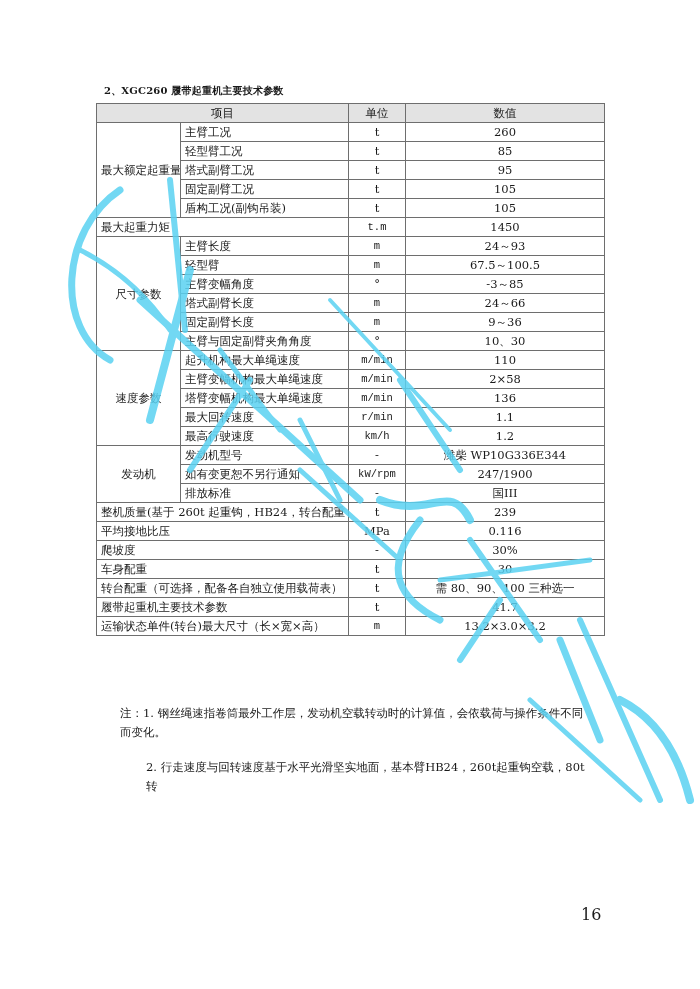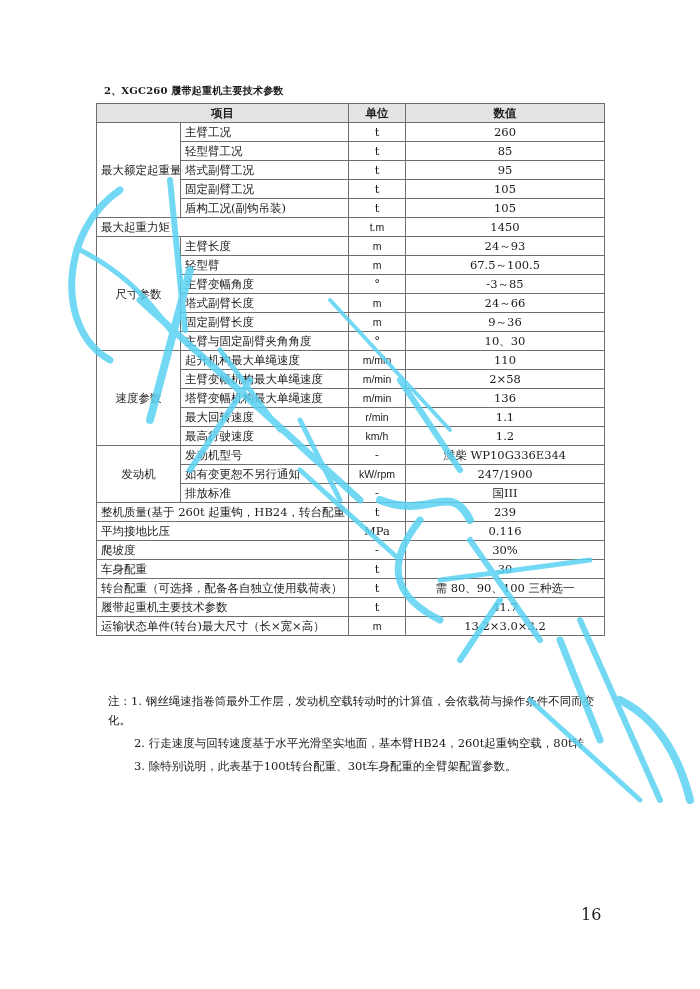--- a/index.html
+++ b/index.html
@@ -1,27 +1,27 @@
 <!DOCTYPE html>
 <html><head>
 <meta charset="utf-8">
 <style>
   html, body { margin: 0; padding: 0; background: #ffffff; }
   body { width: 700px; height: 989px; position: relative; overflow: hidden;
          font-family: "DejaVu Serif", "Liberation Serif", serif; color: #1a1a1a; }
   .title { position: absolute; left: 104px; top: 84px; font-size: 10px; font-weight: bold; letter-spacing: 0.2px; }
   table.spec { position: absolute; left: 96px; top: 103px; width: 508px; border-collapse: collapse; font-size: 11.5px; table-layout: fixed; }
   table.spec td, table.spec th { border: 1px solid #6e6e6e; height: 18px; padding: 0 4px; line-height: 18px; white-space: nowrap; overflow: hidden; }
-  table.spec th { background: #e3e3e3; font-weight: bold; text-align: center; }
+  table.spec th { background: #e3e3e3; font-weight: normal; text-align: center; }
   td.c { text-align: center; }
   td.grp { text-align: center; line-height: 20px; white-space: normal; }
   td.wrap { white-space: normal; line-height: 18px; }
-  td.mono { font-family: Liberation Sans, sans-serif; font-size: 10.5px; margin-left: 39px; }
+  td.mono { font-family: Liberation Mono, monospace; font-size: 10.5px; margin-left: 39px; }
   .notes { position: absolute; left: 104px; top: 688px; width: 500px; font-size: 11.5px; line-height: 19px; }
-  .notes p { margin: 4px; }
+  .notes p { margin: 16px; }
   .notes .n1 { text-indent: 0; }
   .notes .ni { padding-left: 26px; text-indent: 0; }
   .notes .ni span.cont { display: block; padding-left: 10px; }
   .pagenum { position: absolute; left: 581px; top: 905px; font-size: 16px; }
   .watermark { position: absolute; left: 0; top: 0; width: 700px; height: 989px; pointer-events: none; }
 </style>
 </head>
 <body>
 
 <div class="title">2、XGC260 履带起重机主要技术参数</div>
@@ -185,21 +185,20 @@
     <td class="c">13.2×3.0×3.2</td>
   </tr>
 </tbody>
   </table>
 
 <div class="notes">
   <p class="n1">注：1. 钢丝绳速指卷筒最外工作层，发动机空载转动时的计算值，会依载荷与操作条件不同而变化。</p>
   <p class="ni">
     <span>2. 行走速度与回转速度基于水平光滑坚实地面，基本臂HB24，260t起重钩空载，80t转</span>
   </p>
-  <p class="ni">3. 除特别说明，此表基于100t转台配重、30t车身配重的全臂架配置参数。</p>
 </div>
 
 <div class="pagenum">16</div>
 
 <svg class="watermark" viewBox="0 0 700 989">
   <g fill="none" stroke="#5ad2f2" stroke-linecap="round" opacity="0.85">
     <path d="M120 190 C 60 230, 55 330, 110 360" stroke-width="7"></path>
     <path d="M80 250 C 120 270, 150 300, 170 330" stroke-width="5"></path>
     <path d="M170 180 L 185 330" stroke-width="6"></path>
     <path d="M190 270 L 150 420" stroke-width="8"></path>

